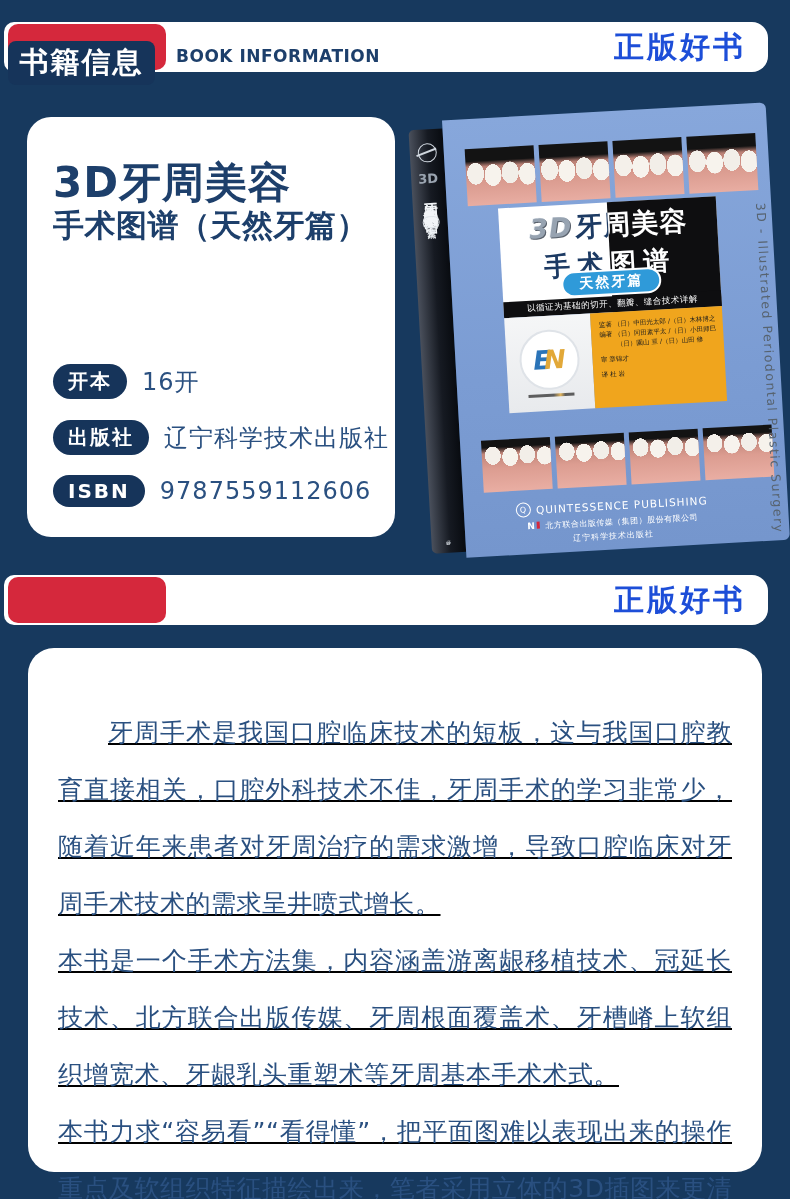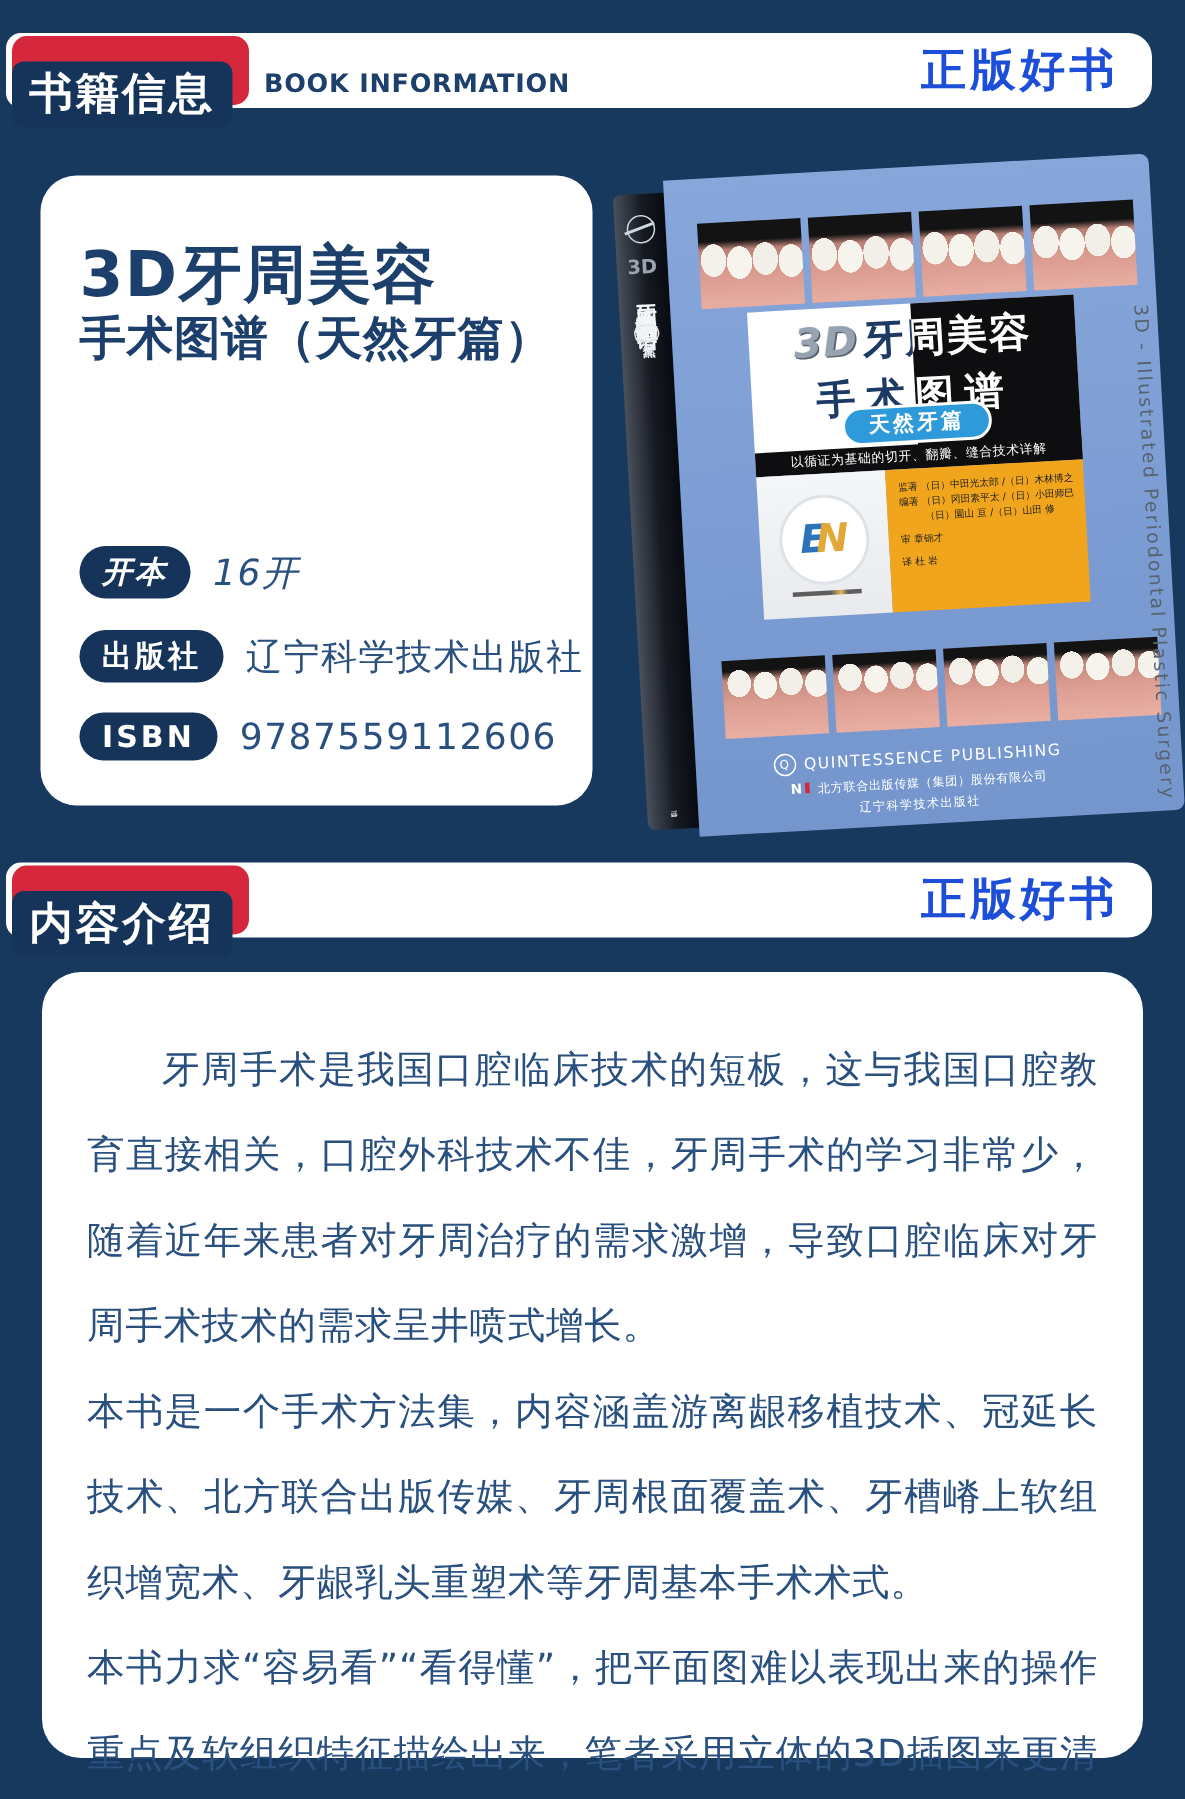--- a/index.html
+++ b/index.html
@@ -25,21 +25,21 @@
               color:#1d4ed8; font-size:30px; font-weight:bold; letter-spacing:3px;}
 
   
   .card1{position:absolute; left:27px; top:117px; width:368px; height:420px;
          background:#fff; border-radius:24px;}
   .bi-title1{position:absolute; left:26px; top:18px; font-size:42px; font-weight:bold;
              color:#1d3f6b; letter-spacing:1px;margin-top:20px;}
   .bi-title2{position:absolute; left:26px; top:76px; font-size:31px; font-weight:bold;
              color:#1d3f6b; letter-spacing:.5px;margin-top:12px;}
   .bi-row{position:absolute; left:26px; display:flex; align-items:center; gap:15px;}
-  .bi-row--0{top:141px;} .bi-row--1{top:247px;font-style:italic;} .bi-row--2{top:303px;text-align:center;} .bi-row--3{top:358px;}
+  .bi-row--0{top:141px;} .bi-row--1{top:247px;} .bi-row--2{top:303px;text-align:center;} .bi-row--3{top:358px;}
   .bi-pill{background:#16345a; color:#fff; font-size:20px; font-weight:bold;
            padding:4px 15px; border-radius:999px; letter-spacing:2px; white-space:nowrap;}
   .bi-val{color:#2a5080; font-size:24px; letter-spacing:1px; white-space:nowrap;}
 
   
   .book{position:absolute; left:420px; top:112px; width:358px; height:438px;
         transform:rotate(-3.2deg);}
   .spine{position:absolute; left:0; top:8px; width:34px; height:424px;
          background:linear-gradient(90deg,#4a505c,#161a22 55%,#080b10);
          border-radius:5px 0 0 5px; display:flex; flex-direction:column; align-items:center;
@@ -117,21 +117,21 @@
   .pub-cn1{font-size:8px; margin-top:4px; letter-spacing:.5px; white-space:nowrap;}
   .n-logo{display:inline-block; font-weight:bold; font-size:9px; margin-right:3px;}
   .n-logo::after{content:""; display:inline-block; width:3px; height:7px; background:#d5283c;
                  margin-left:1px;}
   .pub-cn2{font-size:8px; margin-top:3px; letter-spacing:1px;}
   .side-text{position:absolute; right:3px; top:100px; writing-mode:vertical-rl;
              font-size:12.5px; color:#57636f; letter-spacing:1.5px; white-space:nowrap;}
 
   
   .card2{position:absolute; left:28px; top:648px; width:734px; height:524px; background:#fff;
-         border-radius:26px; box-sizing:border-box; padding:36px 30px;}
+         border-radius:26px; box-sizing:border-box; padding:56px 30px;text-decoration:underline;}
   .content-text p{margin:0; color:#2a5080; font-size:25px; line-height:57px;
                   text-align:justify; letter-spacing:.5px;}
   .content-text p.indent{text-indent:2em;}
 </style>
 </head>
 <body>
 
 <div class="page">
 
   <div class="band band--1">
@@ -233,21 +233,20 @@
         </div>
         <div class="pub-cn2">辽宁科学技术出版社</div>
       </div>
 
       <div class="side-text">3D - Illustrated Periodontal Plastic Surgery</div>
     </div>
   </div>
 
   <div class="band band--2">
     <div class="badge-red"></div>
-    <div class="badge-navy">内容介绍</div>
     <div class="band-right">正版好书</div>
   </div>
 
   <div class="card2">
     <div class="content-text">
       <p class="indent">牙周手术是我国口腔临床技术的短板，这与我国口腔教育直接相关，口腔外科技术不佳，牙周手术的学习非常少，随着近年来患者对牙周治疗的需求激增，导致口腔临床对牙周手术技术的需求呈井喷式增长。</p>
       <p>本书是一个手术方法集，内容涵盖游离龈移植技术、冠延长技术、北方联合出版传媒、牙周根面覆盖术、牙槽嵴上软组织增宽术、牙龈乳头重塑术等牙周基本手术术式。</p>
       <p>本书力求“容易看”“看得懂”，把平面图难以表现出来的操作重点及软组织特征描绘出来，笔者采用立体的3D插图来更清楚地展示手术过程，如手术中瓣的厚度及位置变化、器械的角度与方向等，故特别适合手术时放在椅旁，做到哪一步就翻到对应的页面，边做手术边确认手术方法。</p>
     </div>
   </div>

